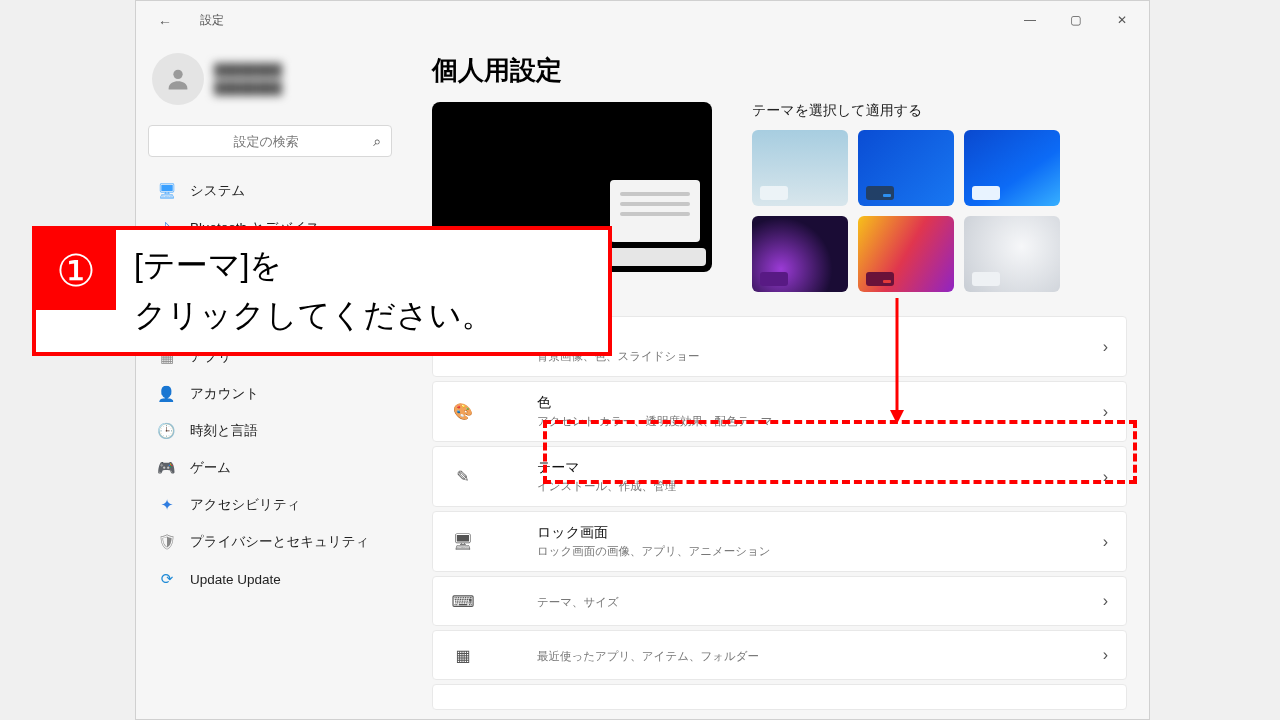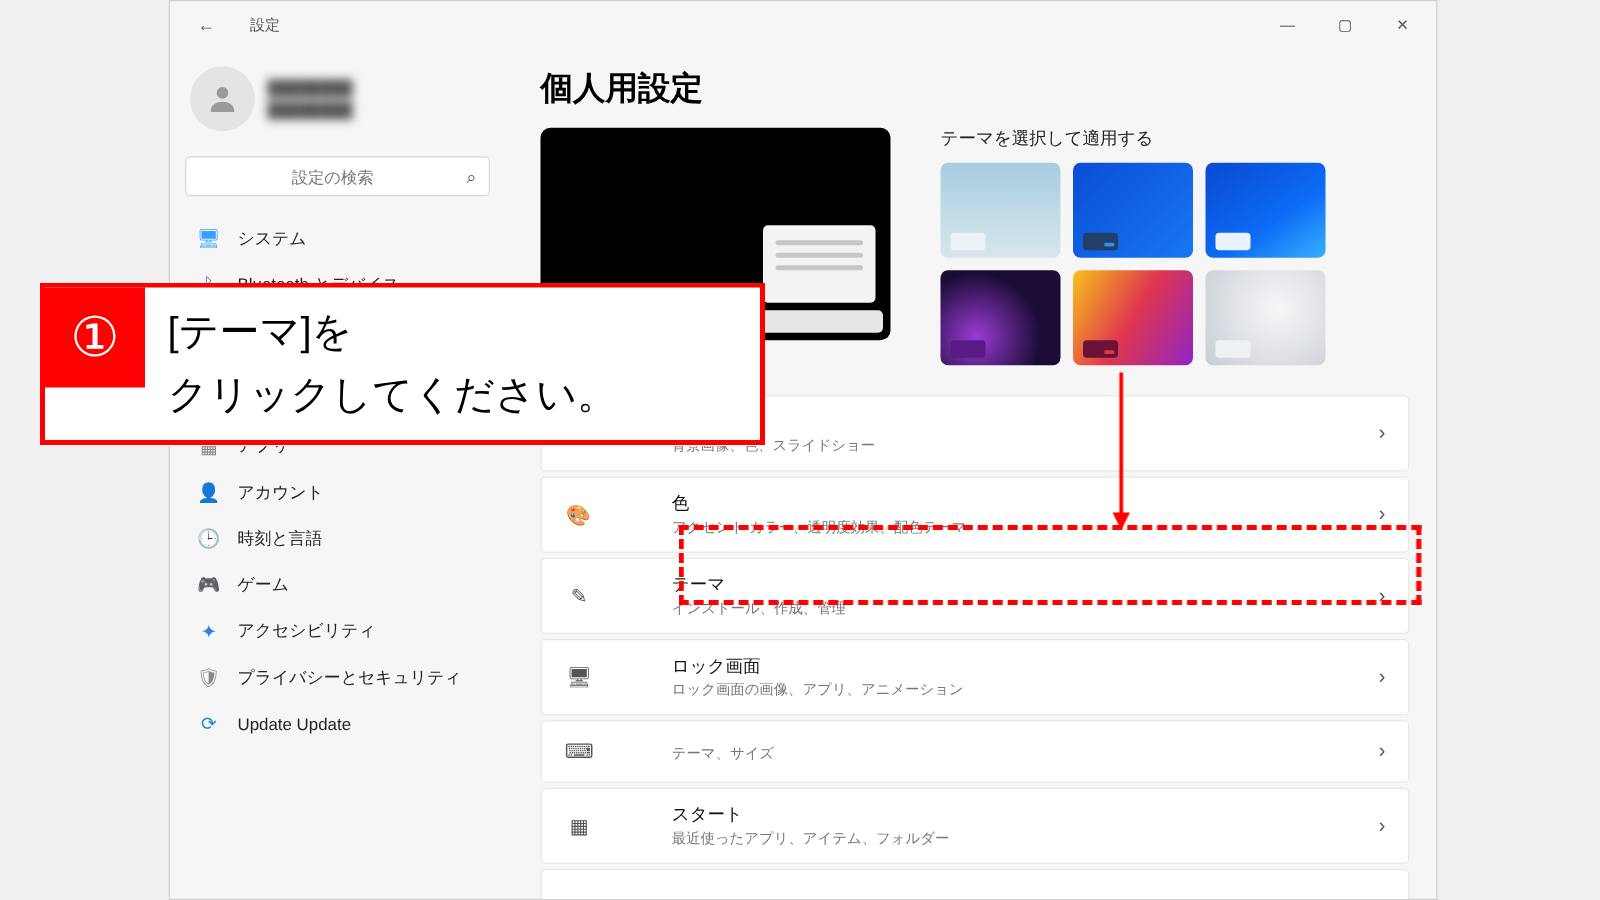--- a/index.html
+++ b/index.html
@@ -280,21 +280,20 @@
           <div class="list-item">
             <div class="lic">⌨</div>
             <div class="txt">
               <div class="sub">テーマ、サイズ</div>
             </div>
             <div class="chev">›</div>
           </div>
           <div class="list-item">
             <div class="lic">▦</div>
             <div class="txt">
-              <div class="ttl">スタート</div>
               <div class="sub">最近使ったアプリ、アイテム、フォルダー</div>
             </div>
             <div class="chev">›</div>
           </div>
           <div class="list-item"></div>
         </div>
     </div>
   </div>
 </div>
 

